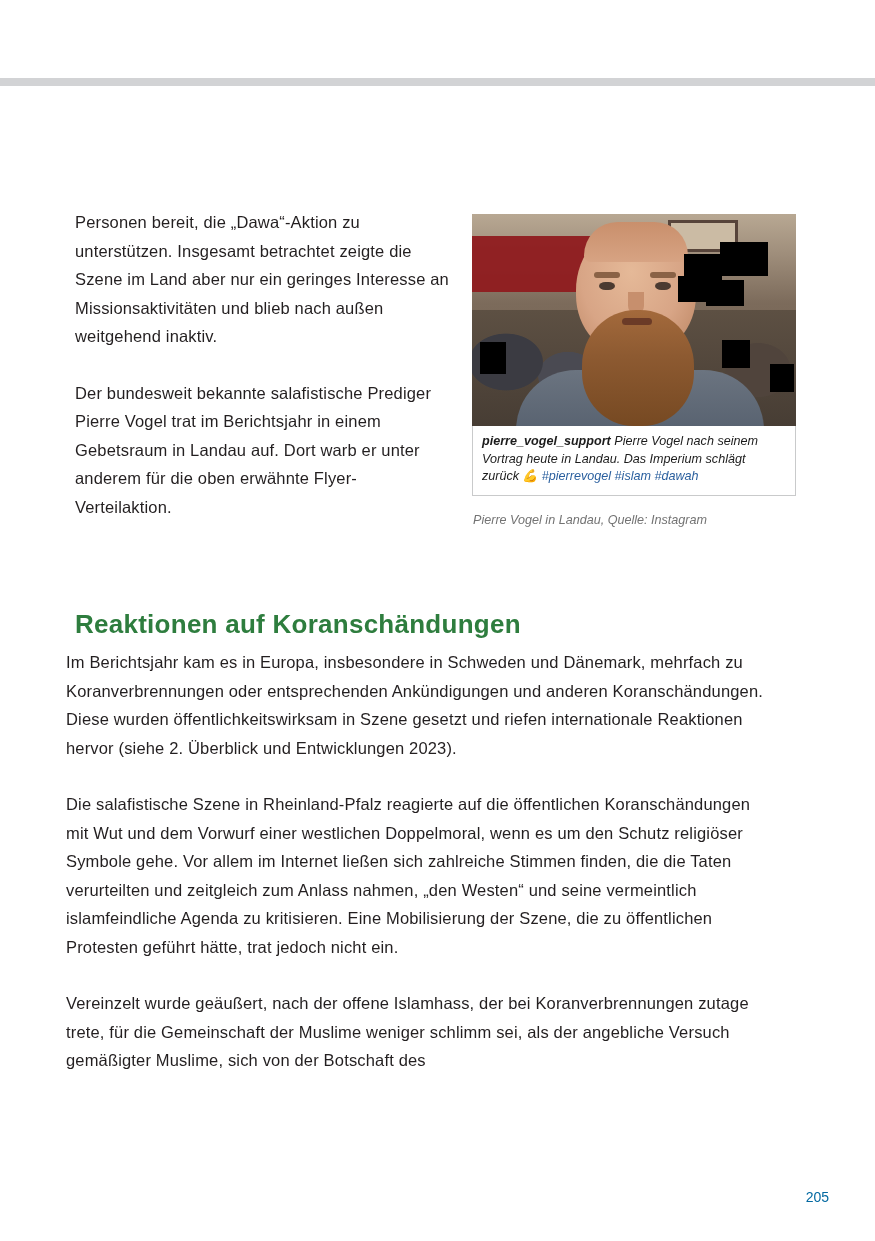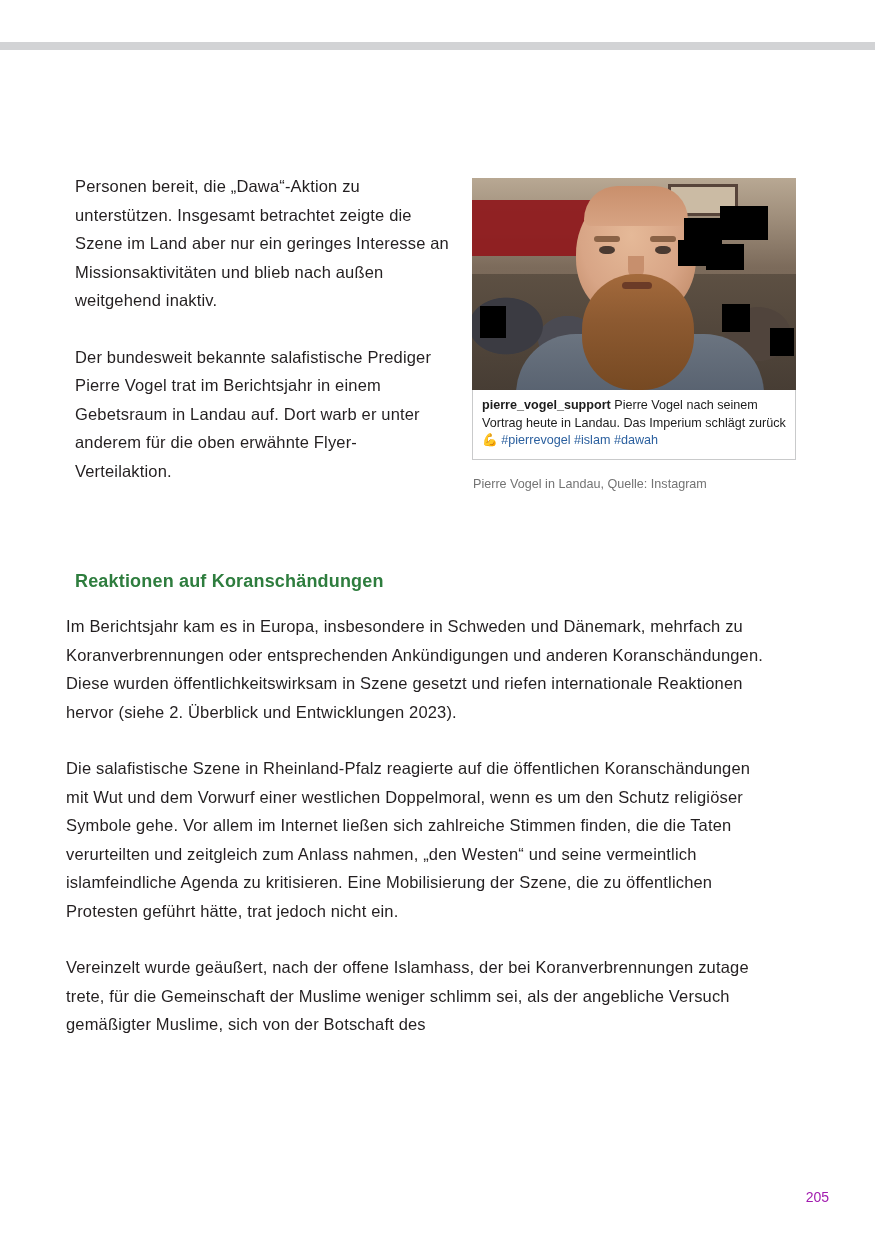--- a/index.html
+++ b/index.html
@@ -11,20 +11,21 @@
     height: 1241px;
     background: #ffffff;
     font-family: "Liberation Sans", sans-serif;
     color: #231f20;
     position: relative;
     overflow: hidden;
   }
   .page {
     position: absolute;
     inset: 0;
+    margin-top: 36px;
   }
   
   .top-rule {
     position: absolute;
     left: 0;
     top: 42px;
     width: 875px;
     height: 8px;
     background: #d2d3d5;
   }
@@ -43,20 +44,21 @@
     letter-spacing: 0.01em;
   }
   .para:last-child { margin-bottom: 0; }
 
   
   .figure {
     position: absolute;
     left: 472px;
     top: 178px;
     width: 368px;
+    font-style: italic;
   }
   .photo {
     position: relative;
     width: 324px;
     height: 212px;
     overflow: hidden;
     background: #6d6a60;
   }
   
   .photo-bg {
@@ -192,39 +194,39 @@
     line-height: 17px;
     color: #737373;
     padding-left: 1px;
   }
   
   .section-heading {
     position: absolute;
     left: 75px;
     top: 552px;
     width: 700px;
-    font-size: 18px;
+    font-size: 26px;
     line-height: 28px;
     color: #2e7d3e;
     letter-spacing: 0.01em;
   }
   
   .col-full {
     position: absolute;
     left: 66px;
     top: 612px;
     width: 706px;
   }
   
   .page-number {
     position: absolute;
     right: 46px;
     bottom: 36px;
     font-size: 14px;
-    color: #a21caf;
+    color: #0369a1;
   }
 </style>
 </head>
 <body>
 
 <div class="page">
 
   <div class="top-rule"></div>
 
   <div class="col-left">

